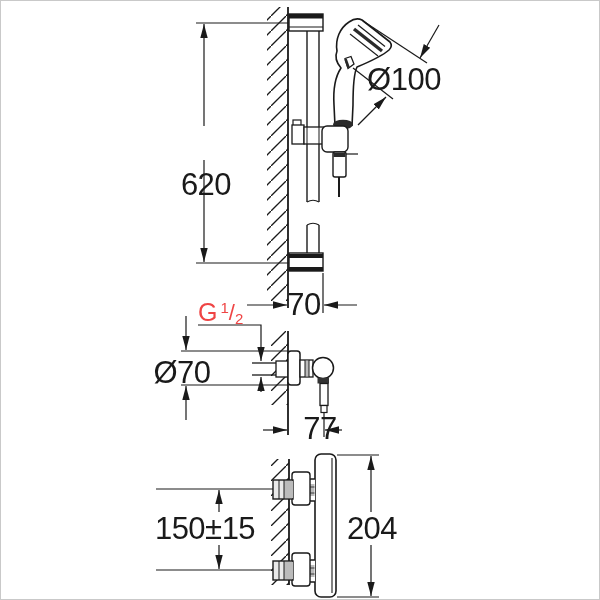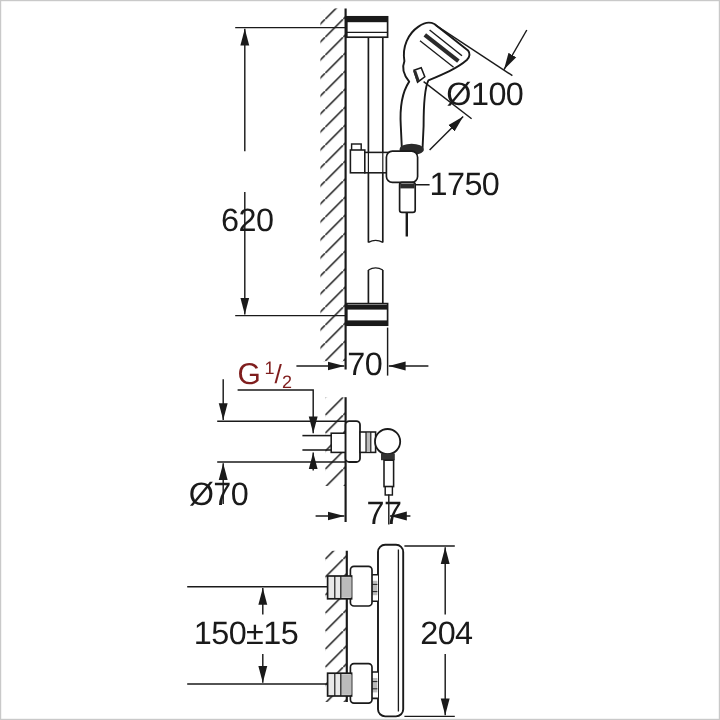--- a/index.html
+++ b/index.html
@@ -9,31 +9,31 @@
     box-sizing:border-box;
     background:#fff;
     border:1px solid #c9c9c9;
     overflow:hidden;
     font-family:"Liberation Sans", sans-serif;
   }
   .canvas svg{position:absolute;left:0;top:0;}
   .dim-label{
     position:absolute;
     transform:translate(-50%,-50%);
-    font-size:27px;
+    font-size:31px;
     line-height:1;
     color:#1a1a1a;
     white-space:nowrap;
     letter-spacing:-0.5px;
   }
   .thread-label{
     position:absolute;
     font-size:25px;
     line-height:1;
-    color:#7f1d1d;
+    color:#ef4444;
     white-space:nowrap;
   }
   .thread-label .frac-num{position:relative;top:-8px;font-size:15px;margin-left:3px;}
   .thread-label .frac-slash{font-size:22px;position:relative;top:-1px;}
   .thread-label .frac-den{position:relative;top:3px;font-size:15px;}
 </style>
 </head>
 <body>
 
 <div class="canvas">
@@ -216,28 +216,27 @@
       <line x1="336" y1="596" x2="378" y2="596"></line>
       <line x1="370" y1="511" x2="370" y2="455" marker-end="url(#arw)"></line>
       <line x1="370" y1="544" x2="370" y2="595" marker-end="url(#arw)"></line>
     </g>
   </svg>
 
   <div class="dim-label" style="left:205px;top:137px;margin-top:46px;">620</div>
 
   <div class="dim-label" style="left:403px;top:78px;">Ø100</div>
 
-  <div class="dim-label" style="left:386px;top:153px;">1750</div>
 
   <div class="dim-label" style="left:303px;top:303px;text-align:center;">70</div>
 
   <div class="thread-label" style="left:197px;top:299px;">
     <span>G</span><span class="frac-num">1</span><span class="frac-slash">/</span><span class="frac-den">2</span>
   </div>
 
-  <div class="dim-label" style="left:181px;top:371px;margin-top:40px;">Ø70</div>
+  <div class="dim-label" style="left:181px;top:371px;">Ø70</div>
 
   <div class="dim-label" style="left:303px;top:427px;margin-left:16px;">77</div>
 
   <div class="dim-label" style="left:204px;top:527px;">150±15</div>
 
   <div class="dim-label" style="left:371px;top:527px;">204</div>
 </div>
 
 </body></html>

